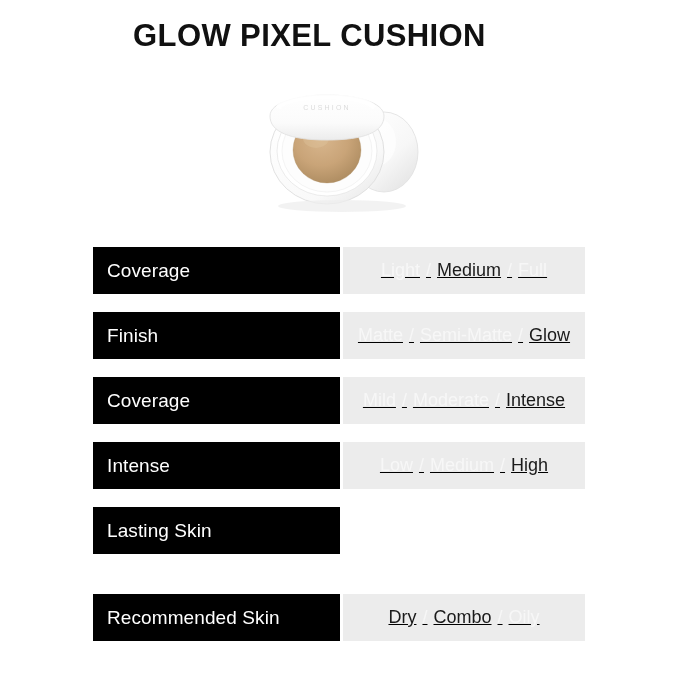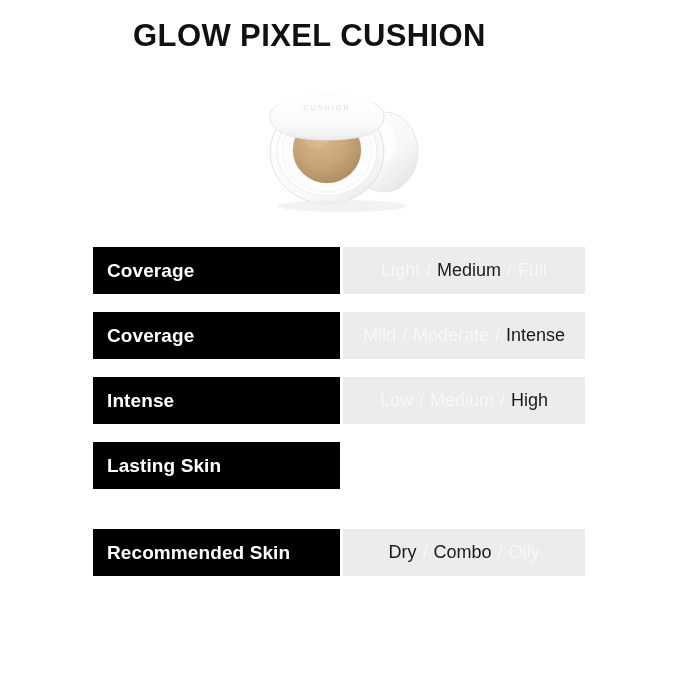--- a/index.html
+++ b/index.html
@@ -61,35 +61,36 @@
 
   .spec-label {
     width: 247px;
     background: #000000;
     color: #ffffff;
     display: flex;
     align-items: center;
     padding-left: 14px;
     box-sizing: border-box;
     font-size: 19px;
-    font-weight: bold;
+    font-weight: normal;
     letter-spacing: 0.1px;
   }
   .spec-gap {
     width: 3px;
     background: #ffffff;
   }
   .spec-values {
     flex: 1;
     background: #ececec;
     display: flex;
     align-items: center;
     justify-content: center;
     box-sizing: border-box;
     padding: 7px 10px;
+    text-decoration: underline;
   }
   .opt {
     font-size: 18px;
     font-weight: normal;
     white-space: nowrap;
   }
   .opt.on {
     color: #1a1a1a;
   }
   .opt.off {
@@ -167,20 +168,31 @@
         <div class="spec-gap"></div>
         <div class="spec-values">
           <span class="opt off">Light</span>
           <span class="sep">/</span>
           <span class="opt on">Medium</span>
           <span class="sep">/</span>
           <span class="opt off">Full</span>
         </div>
       </div>
       <div class="spec-row">
+        <div class="spec-label">Finish</div>
+        <div class="spec-gap"></div>
+        <div class="spec-values">
+          <span class="opt off">Matte</span>
+          <span class="sep">/</span>
+          <span class="opt off">Semi-Matte</span>
+          <span class="sep">/</span>
+          <span class="opt on">Glow</span>
+        </div>
+      </div>
+      <div class="spec-row">
         <div class="spec-label">Coverage</div>
         <div class="spec-gap"></div>
         <div class="spec-values">
           <span class="opt off">Mild</span>
           <span class="sep">/</span>
           <span class="opt off">Moderate</span>
           <span class="sep">/</span>
           <span class="opt on">Intense</span>
         </div>
       </div>

